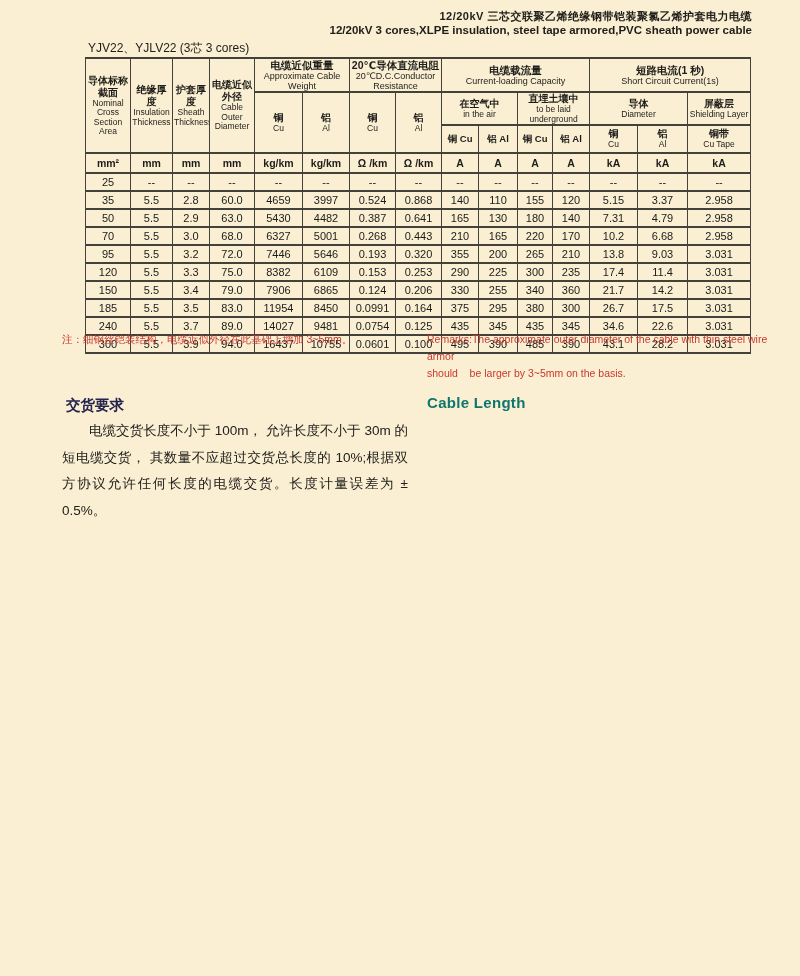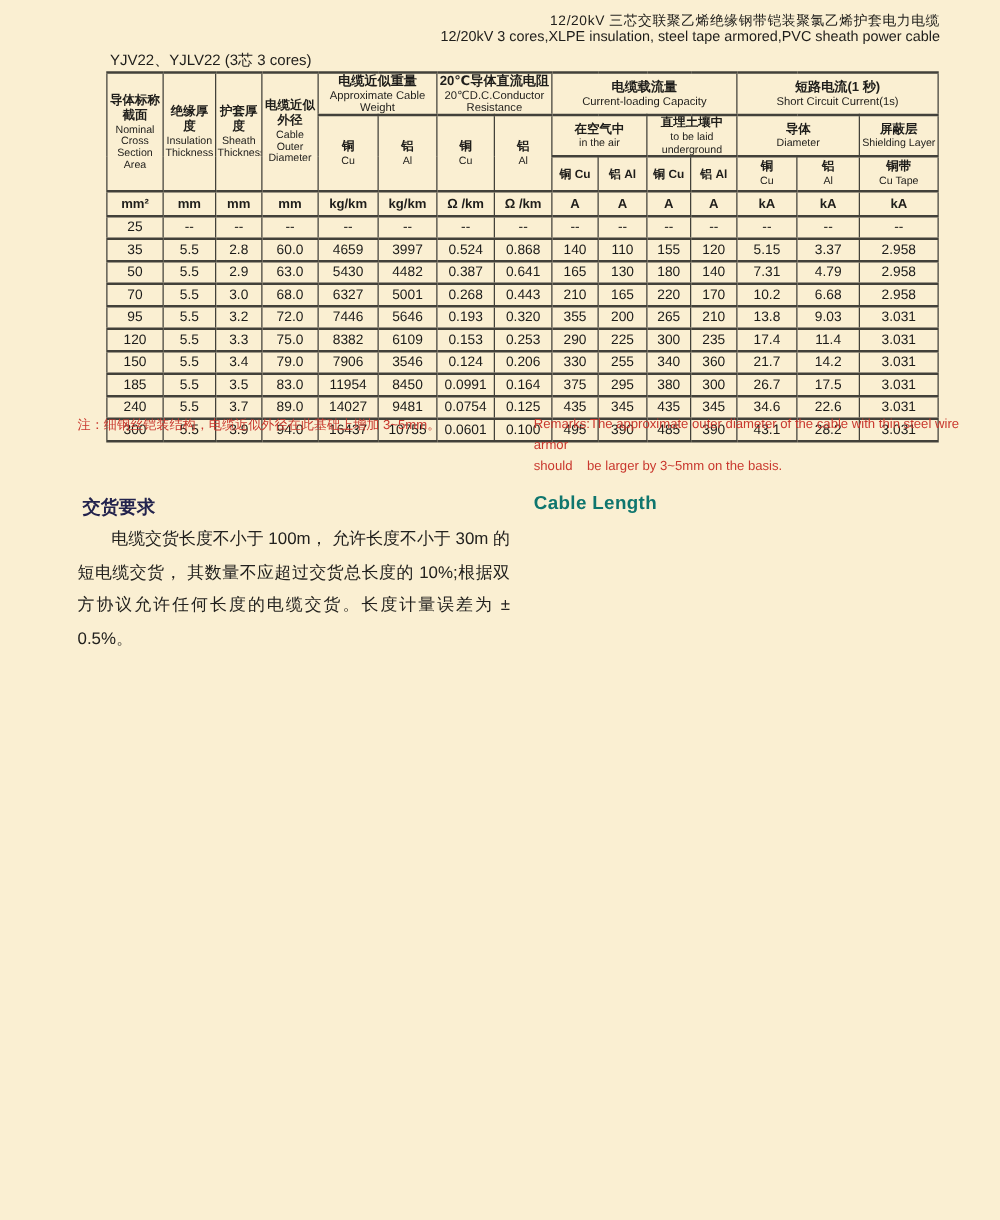--- a/index.html
+++ b/index.html
@@ -9,25 +9,25 @@
     font-family:"Liberation Sans","DejaVu Sans",sans-serif;
     color:#1e1d1a;
     position:relative;
     overflow:hidden;
   }
   .page{position:absolute;inset:0;}
 
   
   .title-zh{
     position:absolute;top:9px;right:48px;
-    font-size:11px;font-weight:normal;letter-spacing:.5px;
+    font-size:11px;font-weight:bold;letter-spacing:.5px;
   }
   .title-en{
     position:absolute;top:24px;right:48px;
-    font-size:11.5px;font-weight:normal;margin-left:17px;
+    font-size:11.5px;font-weight:bold;margin-left:17px;
   }
   .model{
     position:absolute;top:40px;left:88px;
     font-size:12px;
   }
 
   
   table.spec{
     position:absolute;top:57px;left:85px;
     width:665px;
@@ -324,21 +324,21 @@
           <td>17.4</td>
           <td>11.4</td>
           <td>3.031</td>
         </tr>
         <tr>
           <td>150</td>
           <td>5.5</td>
           <td>3.4</td>
           <td>79.0</td>
           <td>7906</td>
-          <td>3546</td>
+          <td>6865</td>
           <td>0.124</td>
           <td>0.206</td>
           <td>330</td>
           <td>255</td>
           <td>340</td>
           <td>360</td>
           <td>21.7</td>
           <td>14.2</td>
           <td>3.031</td>
         </tr>

